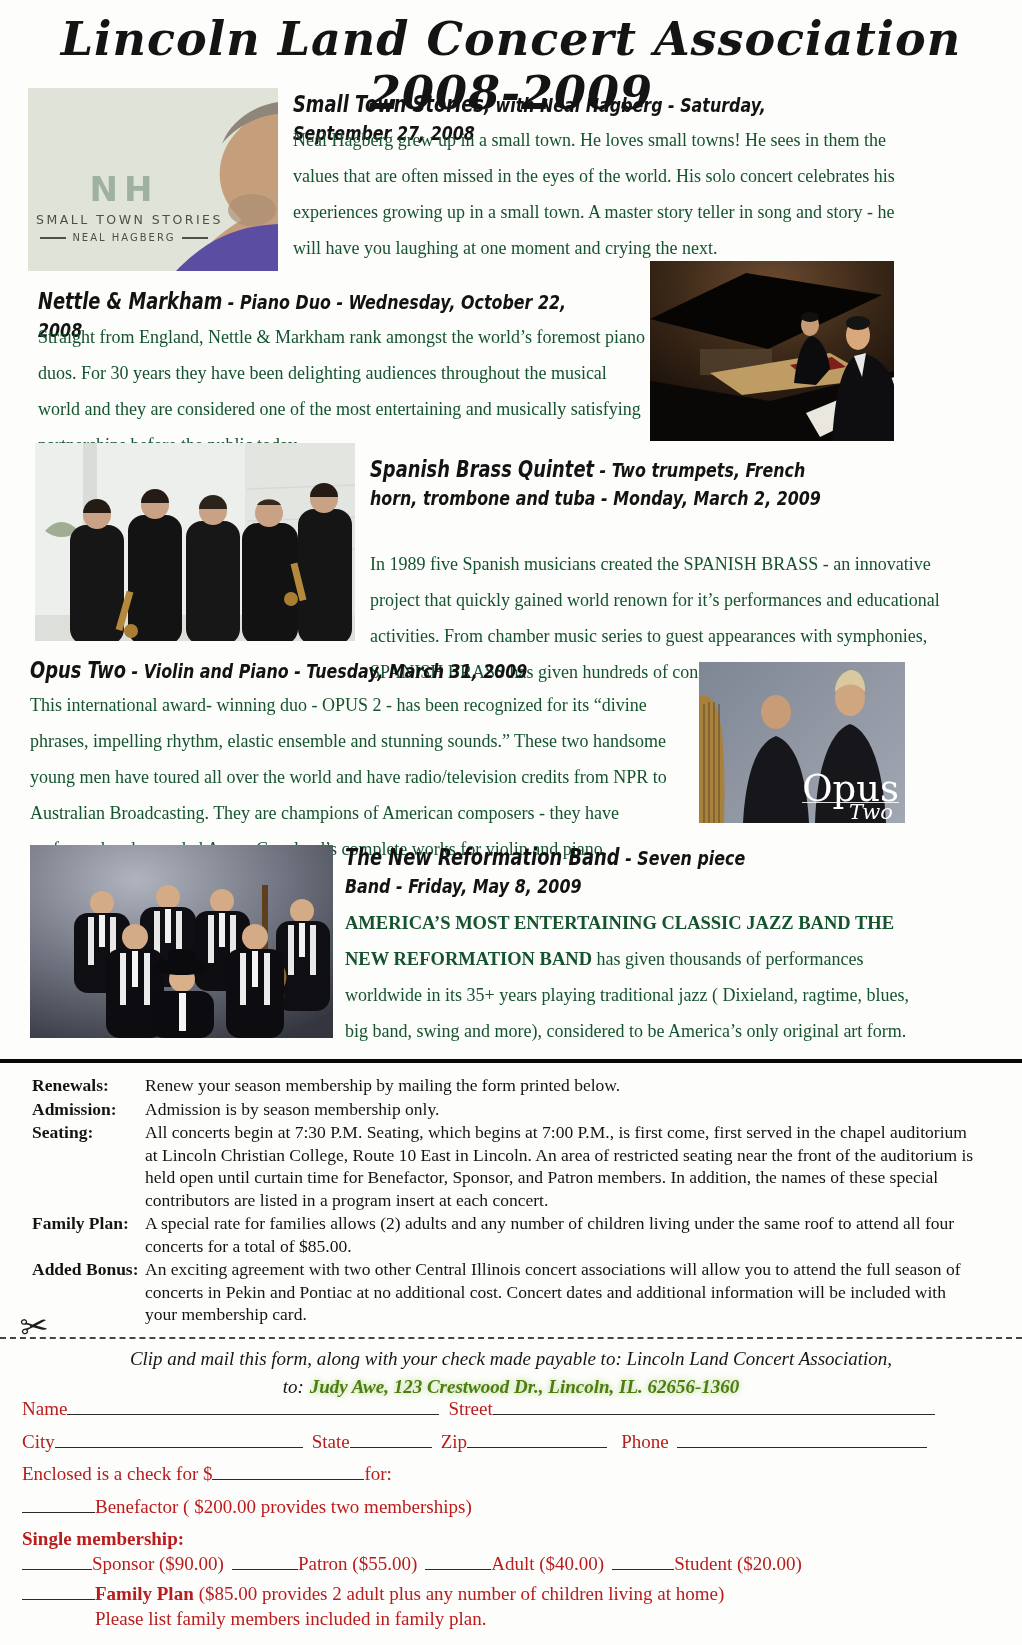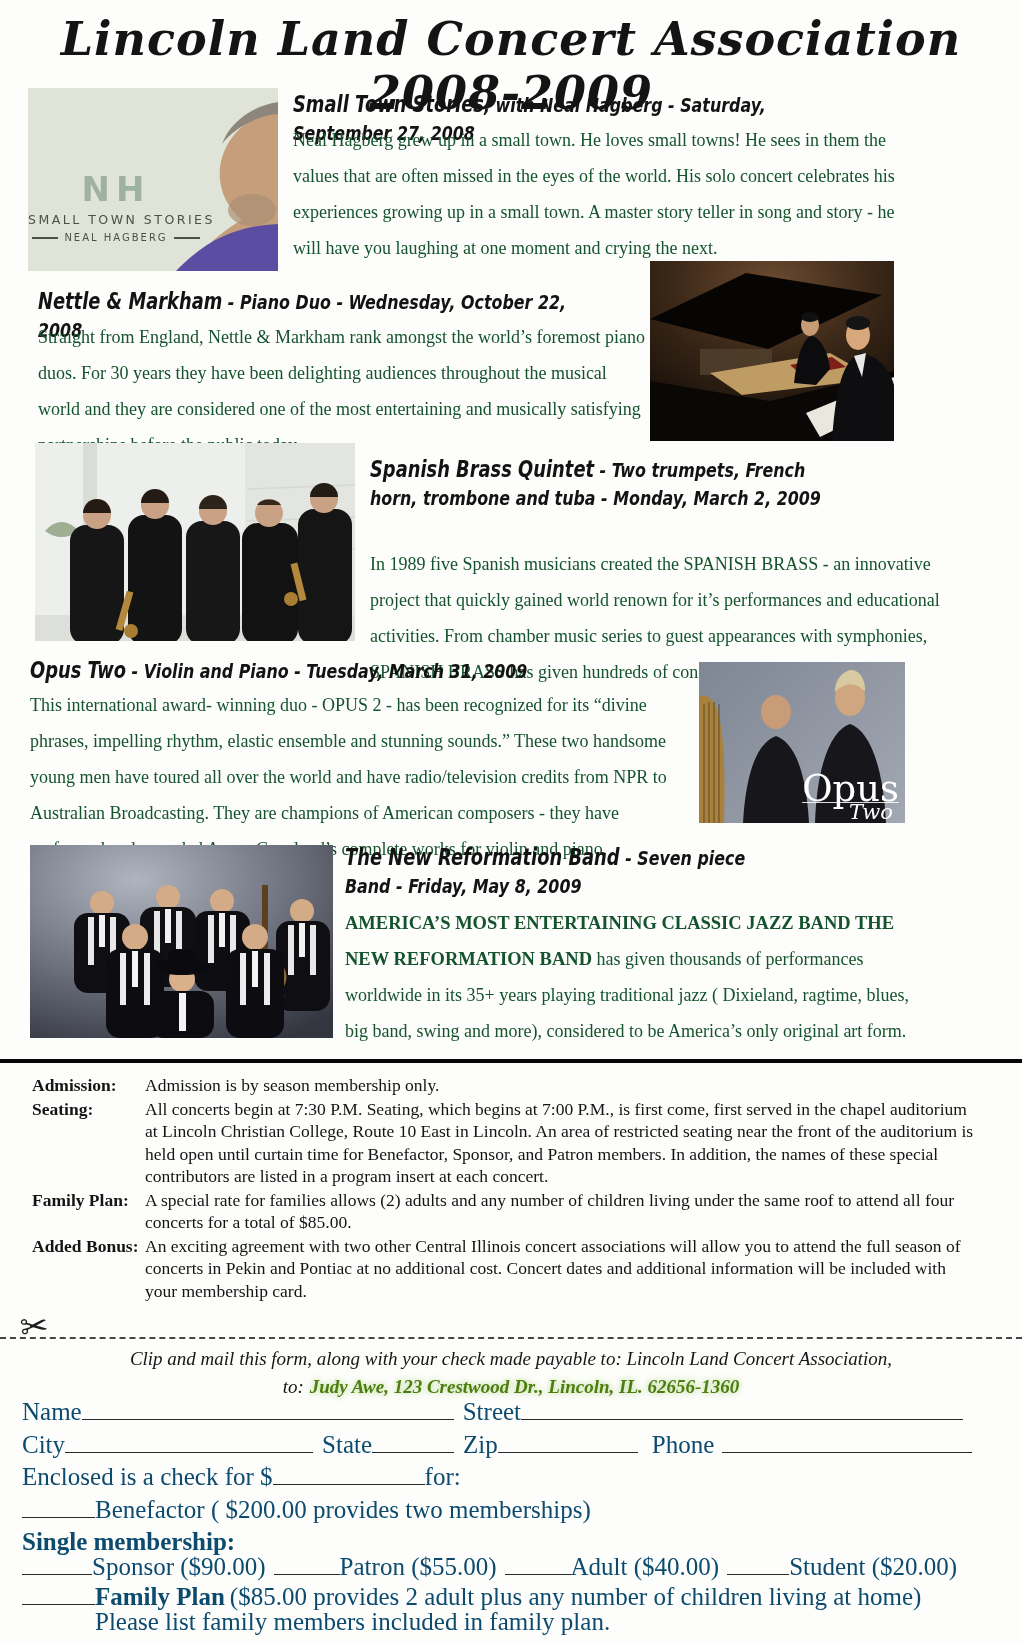--- a/index.html
+++ b/index.html
@@ -27,21 +27,21 @@
   .photo { position:absolute; overflow:hidden; }
   #photo1 { left:28px;  top:88px;  width:250px; height:183px; background:#dfe3d8; }
   #photo2 { left:650px; top:261px; width:244px; height:180px; background:#1b130c; }
   #photo3 { left:35px;  top:443px; width:320px; height:198px; background:#edefec; }
   #photo4 { left:699px; top:662px; width:206px; height:161px;
             background:linear-gradient(135deg,#7f8694,#a2a8b2); }
   #photo5 { left:30px;  top:845px; width:303px; height:193px; background:#555a66; }
   .photo svg { position:absolute; left:0; top:0; }
 
   
-  .album-text { position:absolute; left:0; top:84px; width:176px; text-align:center;
+  .album-text { position:absolute; left:8px; top:84px; width:176px; text-align:center;
                 font-family:"DejaVu Sans", sans-serif; }
   .album-logo { font-size:34px; font-weight:700; letter-spacing:6px; color:#9fb1a3; line-height:1; }
   .album-title { margin-top:6px; font-size:12.5px; letter-spacing:2.5px; color:#4c5148; white-space:nowrap; }
   .album-artist { margin-top:5px; font-size:10px; letter-spacing:2px; color:#4c5148;
                   display:flex; align-items:center; justify-content:center; gap:6px; }
   .album-artist .dash { width:26px; border-top:2px solid #4c5148; }
 
   
   .opus-overlay { position:absolute; right:6px; bottom:0px; text-align:right; color:#ffffff;
                   font-family:"DejaVu Serif", serif; line-height:0.95; }
@@ -66,21 +66,21 @@
 
   
   .mail { position:absolute; left:0; width:100%; text-align:center; font-style:italic;
           font-size:19px; color:#161616; }
   #mail1 { top:1348px; }
   #mail2 { top:1376px; }
   .mail-address { font-weight:700; margin-left:6px; color:#4d7c0f;
                   text-shadow:0 0 6px rgba(150,205,100,0.85); }
 
   
-  .form-row { position:absolute; left:22px; font-size:25px; color:#0c4a6e; white-space:nowrap; }
+  .form-row { position:absolute; left:22px; font-size:19px; color:#b91c1c; white-space:nowrap; }
   .bl { display:inline-block; border-bottom:1.5px solid #2a2a2a; height:15px; }
   .gap { margin-left:8px; }
   .ml4 { margin-left:5px; } .ml6 { margin-left:0; } .ml8 { margin-left:9px; }
   .bold { font-weight:700; }
 </style>
 </head>
 <body>
 
 <div id="page">
 
@@ -261,20 +261,24 @@
     <span class="cname">The New Reformation Band</span><span class="crest"> - Seven piece Band - Friday, May 8, 2009</span>
   </div>
   <p class="cbody" style="left:345px; top:905px; width:585px">
     <strong>AMERICA’S MOST ENTERTAINING CLASSIC JAZZ BAND THE NEW REFORMATION BAND</strong><span> has given thousands of performances worldwide in its 35+ years playing traditional jazz ( Dixieland, ragtime, blues, big band, swing and more), considered to be America’s only original art form.</span>
   </p>
 
   <div class="divider"></div>
 
   <div class="info">
     <div class="info-row">
+      <div class="info-label">Renewals:</div>
+      <div class="info-text">Renew your season membership by mailing the form printed below.</div>
+    </div>
+    <div class="info-row">
       <div class="info-label">Admission:</div>
       <div class="info-text">Admission is by season membership only.</div>
     </div>
     <div class="info-row">
       <div class="info-label">Seating:</div>
       <div class="info-text">All concerts begin at 7:30 P.M. Seating, which begins at 7:00 P.M., is first come, first served in the chapel auditorium at Lincoln Christian College, Route 10 East in Lincoln. An area of restricted seating near the front of the auditorium is held open until curtain time for Benefactor, Sponsor, and Patron members. In addition, the names of these special contributors are listed in a program insert at each concert.</div>
     </div>
     <div class="info-row">
       <div class="info-label">Family Plan:</div>
       <div class="info-text">A special rate for families allows (2) adults and any number of children living under the same roof to attend all four concerts for a total of $85.00.</div>

